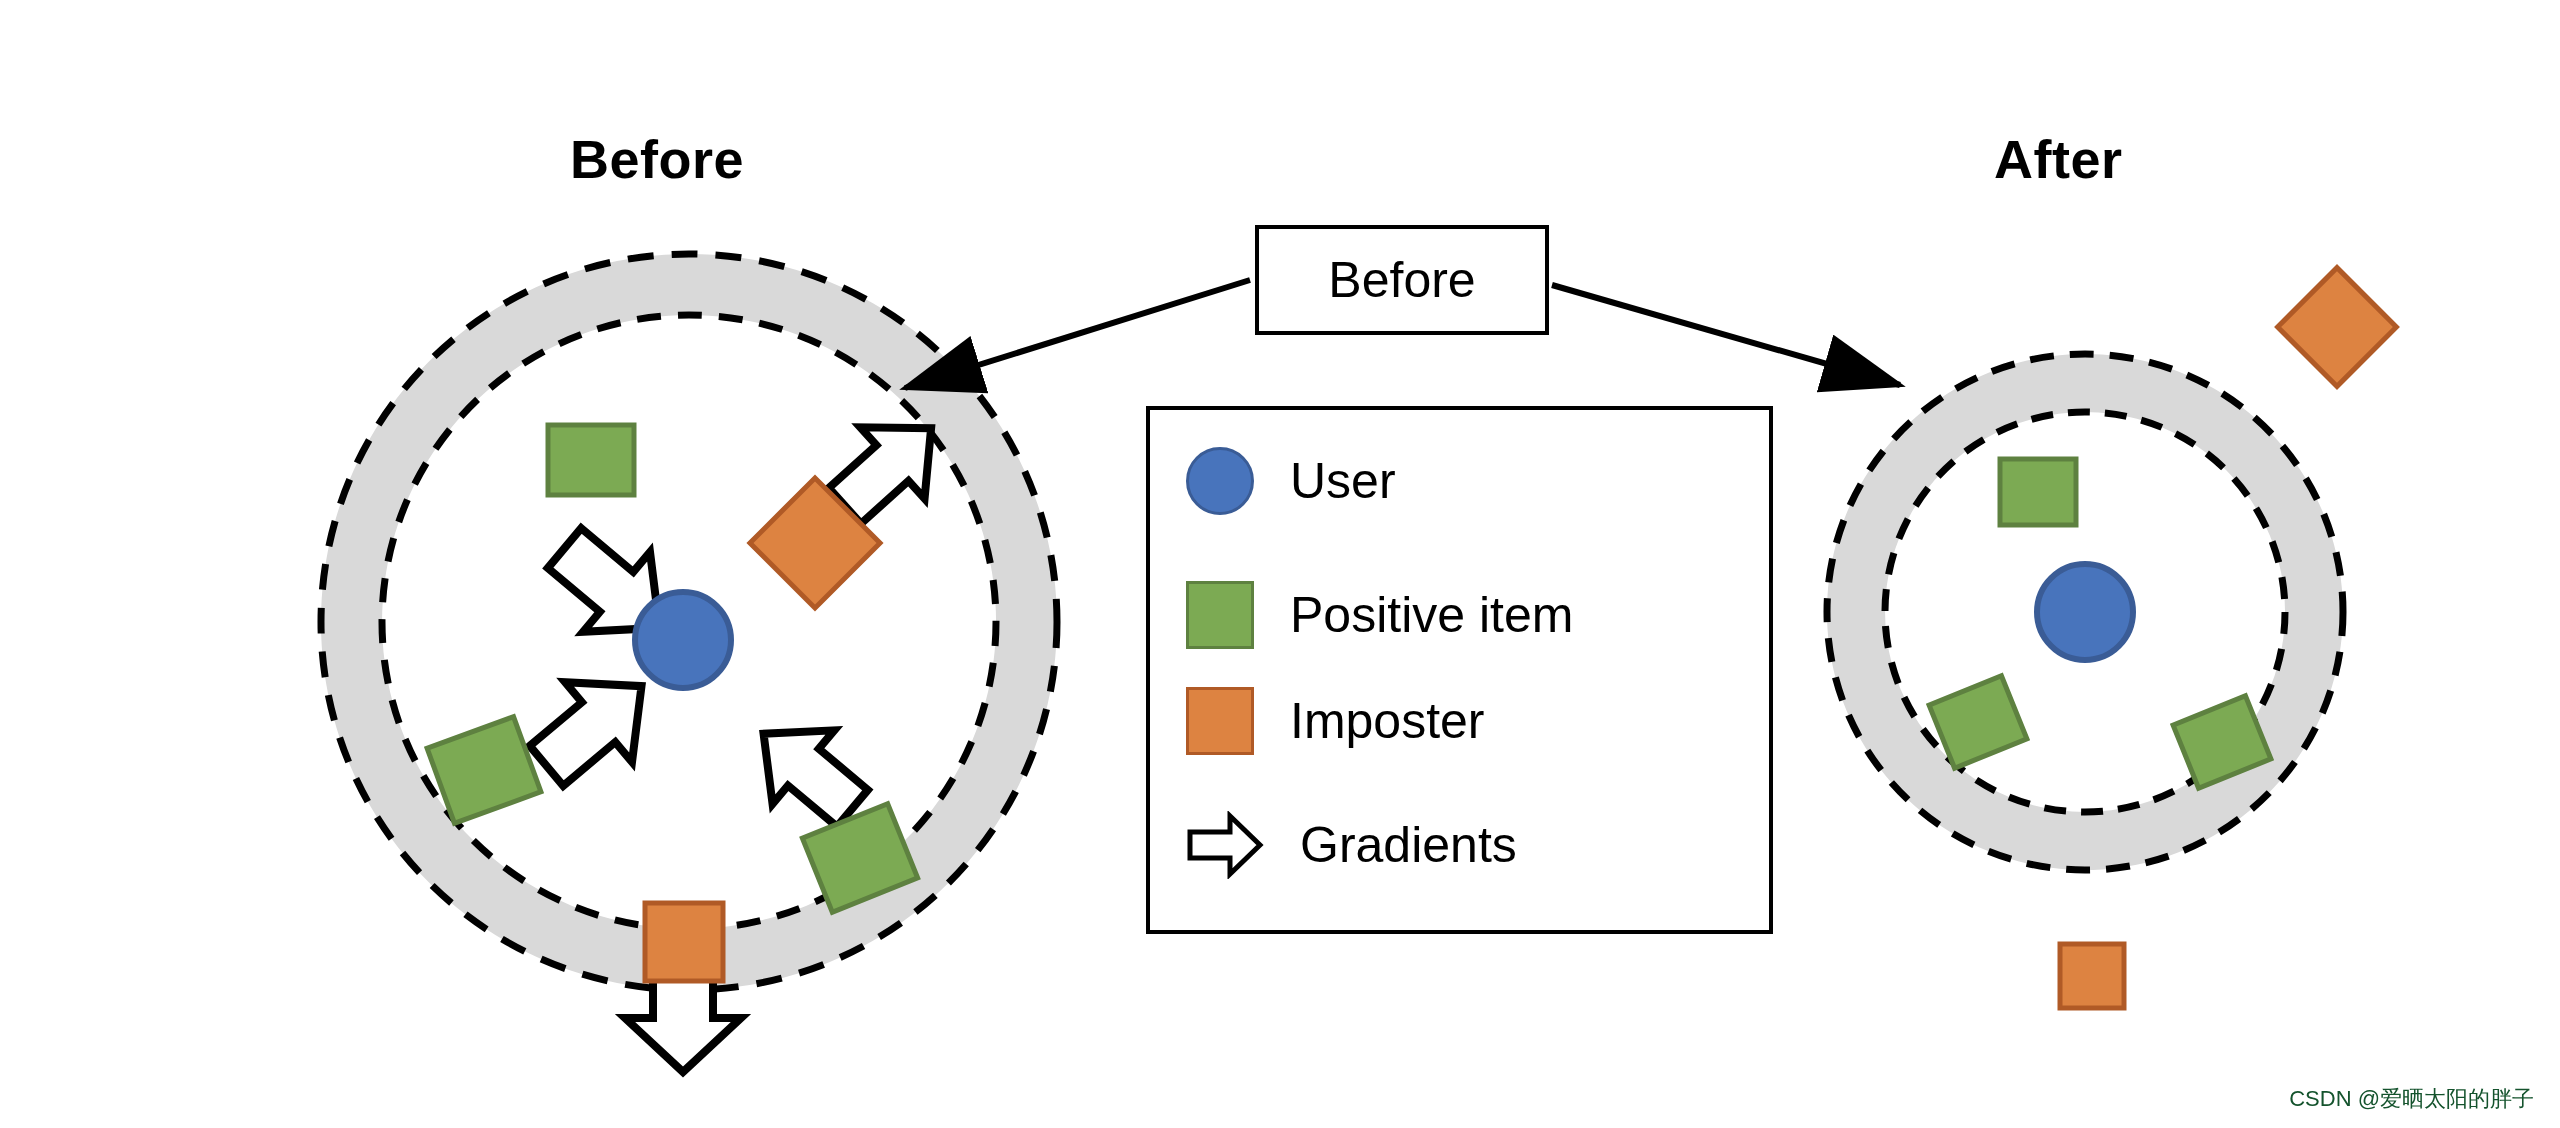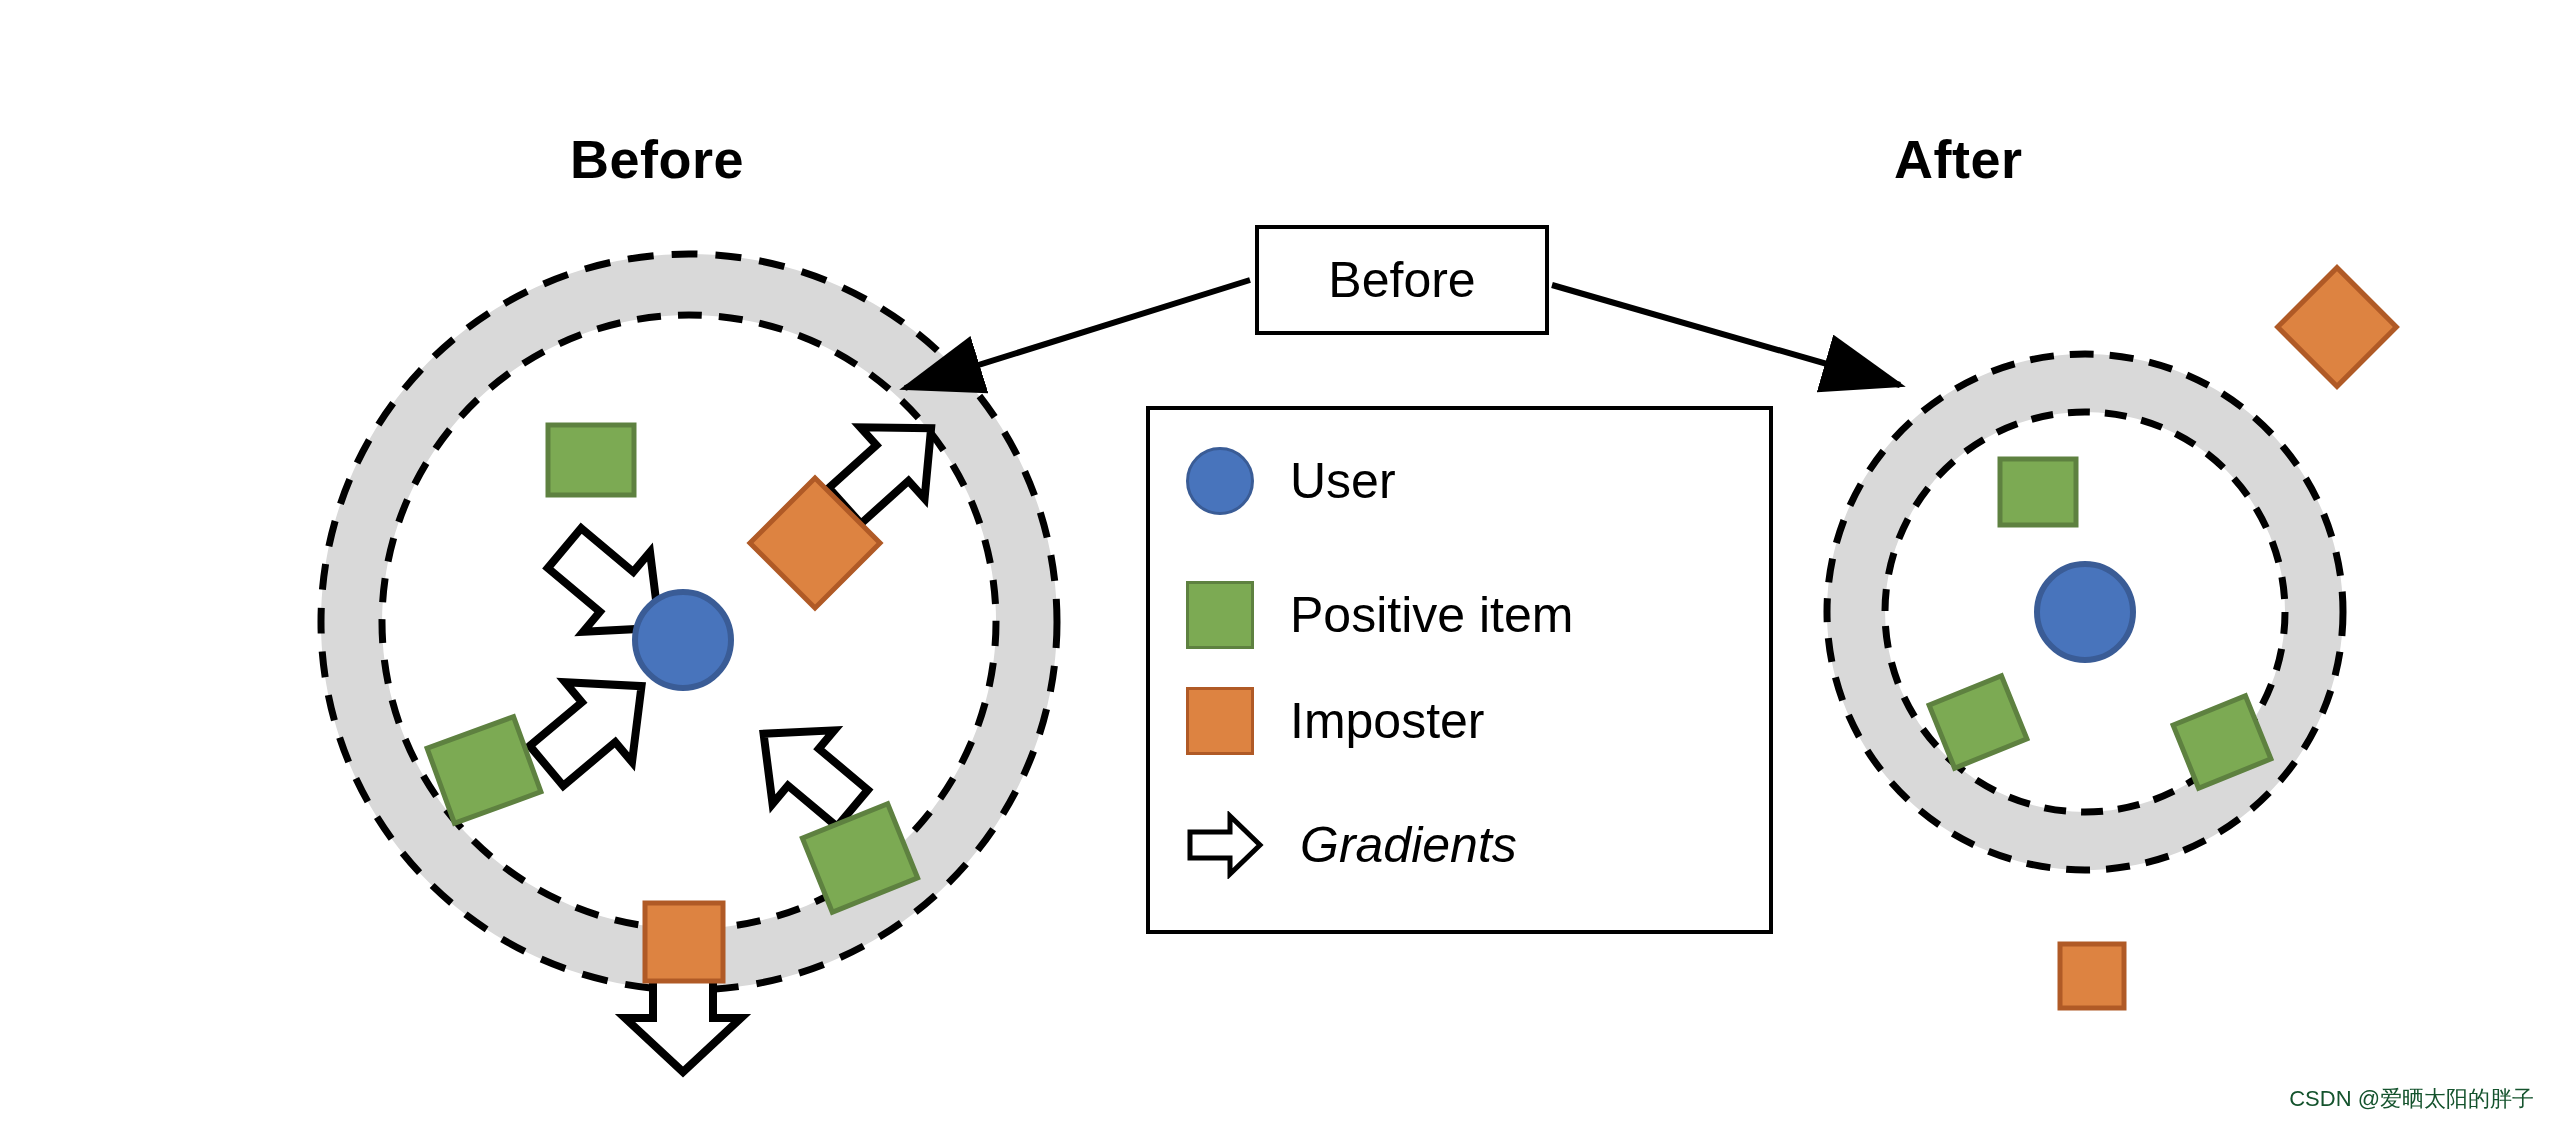--- a/index.html
+++ b/index.html
@@ -26,21 +26,21 @@
   }
   .panel-title {
     position: absolute;
     font-weight: bold;
     font-size: 54px;
     color: #000000;
     letter-spacing: 0.5px;
     white-space: nowrap;
   }
   #title-before { left: 570px; top: 128px; }
-  #title-after  { left: 1894px; top: 128px; }
+  #title-after  { left: 1994px; top: 128px; }
 
   .margin-label {
     position: absolute;
     left: 1255px;
     top: 225px;
     width: 294px;
     height: 110px;
     border: 4px solid #000000;
     background: #ffffff;
     box-sizing: border-box;
@@ -64,21 +64,21 @@
   .legend-row {
     position: absolute;
     left: 36px;
     display: flex;
     align-items: center;
     height: 70px;
   }
   #legend-row-0 { top: 36px; }
   #legend-row-1 { top: 170px; }
   #legend-row-2 { top: 276px; }
-  #legend-row-3 { top: 400px; font-style: italic; }
+  #legend-row-3 { top: 400px; }
 
   .legend-swatch {
     width: 68px;
     height: 68px;
     flex: 0 0 auto;
   }
   .sw-circle {
     border-radius: 50%;
     background: #4874BC;
     border: 3px solid #3A5C96;

